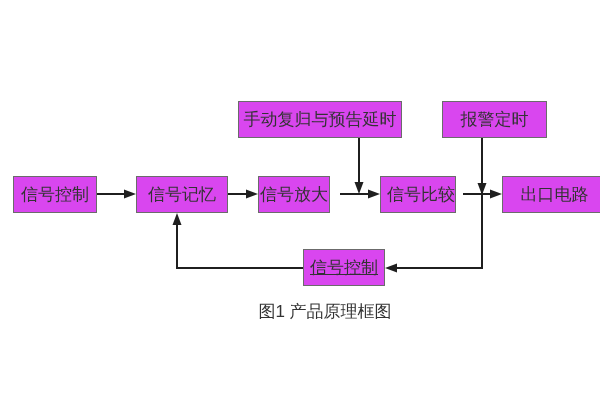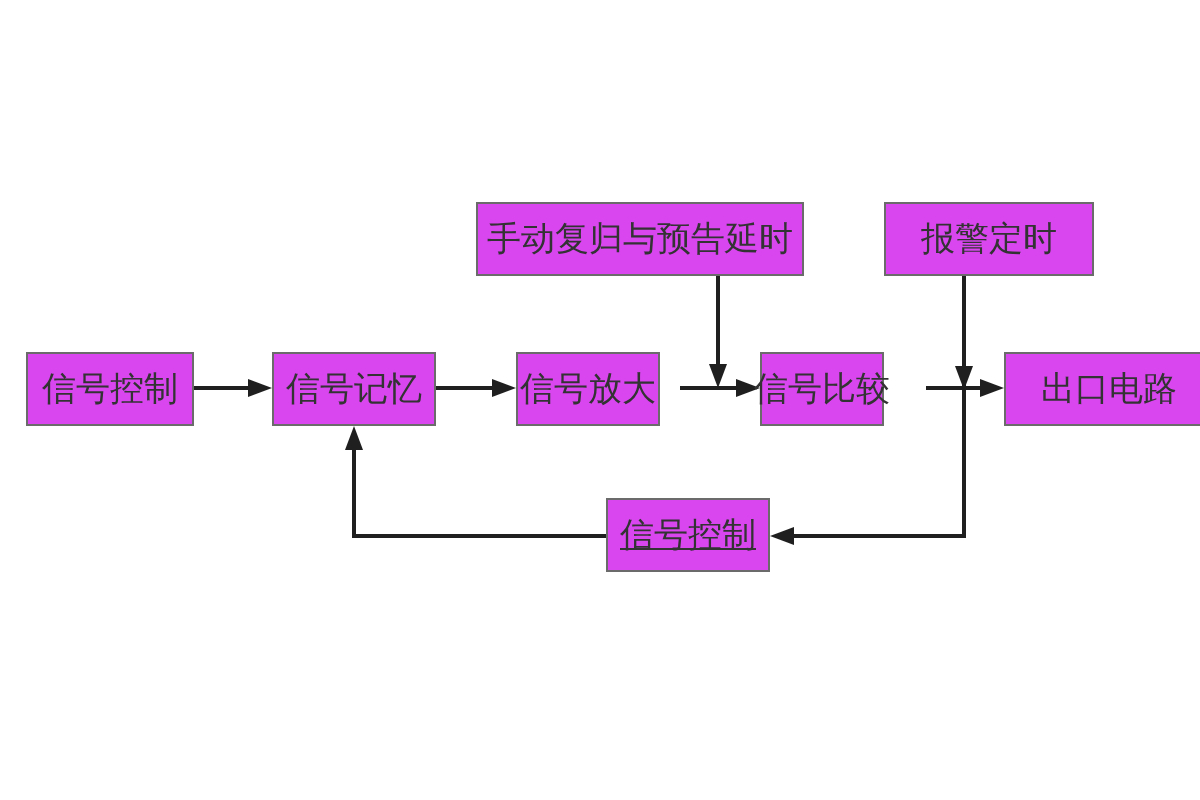--- a/index.html
+++ b/index.html
@@ -30,23 +30,23 @@
     display: flex;
     align-items: center;
     justify-content: center;
     font-size: 17px;
     color: #333333;
     white-space: nowrap;
     line-height: 1;
   }
   
   #box-signal-formation     { left: 13px;  top: 176px; width: 84px;  height: 37px; }
-  #box-signal-memory        { left: 136px; top: 176px; width: 82px;  height: 37px; text-align: right; }
+  #box-signal-memory        { left: 136px; top: 176px; width: 92px;  height: 37px; text-align: right; }
   #box-signal-amplification { left: 258px; top: 176px; width: 72px;  height: 37px; }
-  #box-signal-comparison    { left: 380px; top: 176px; width: 62px;  height: 37px; }
+  #box-signal-comparison    { left: 380px; top: 176px; width: 76px;  height: 37px; justify-content: flex-end; }
   #box-output-circuit       { left: 502px; top: 176px; width: 105px;  height: 37px; }
   
   #box-manual-reset-delay   { left: 238px; top: 101px; width: 164px; height: 37px; }
   #box-alarm-timing         { left: 442px; top: 101px; width: 105px;  height: 37px; }
   
   #box-signal-control       { left: 303px; top: 249px; width: 82px;  height: 37px; text-decoration: underline; }
 
   #figure-caption {
     position: absolute;
     left: 325px;
@@ -135,14 +135,15 @@
   </div>
 
   <div class="node" id="box-alarm-timing">
     <span>报警定时</span>
   </div>
 
   <div class="node" id="box-signal-control">
     <span>信号控制</span>
   </div>
 
+  <div id="figure-caption">图1 产品原理框图</div>
 
 </div>
 
 </body></html>

